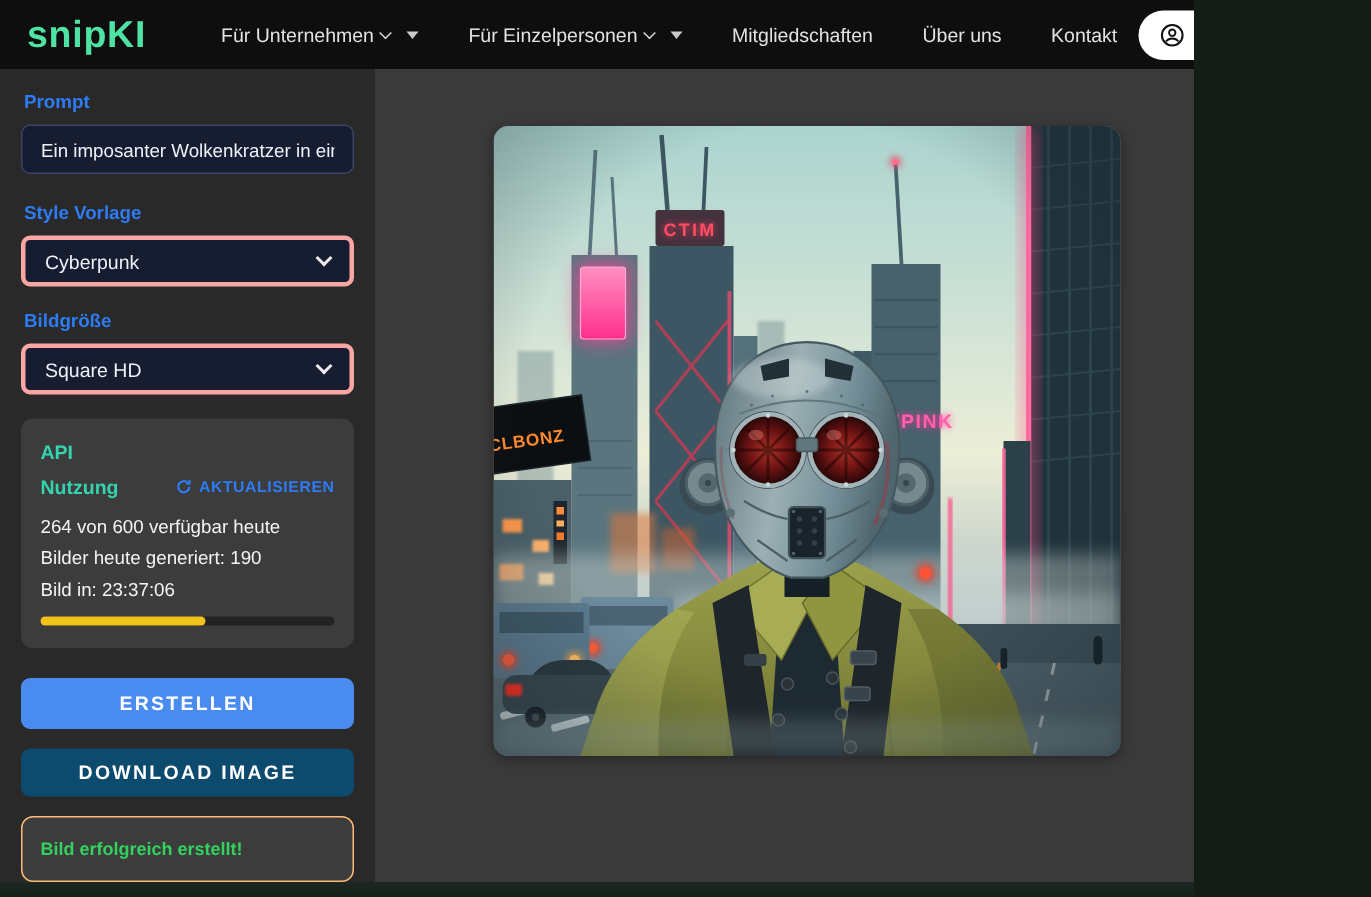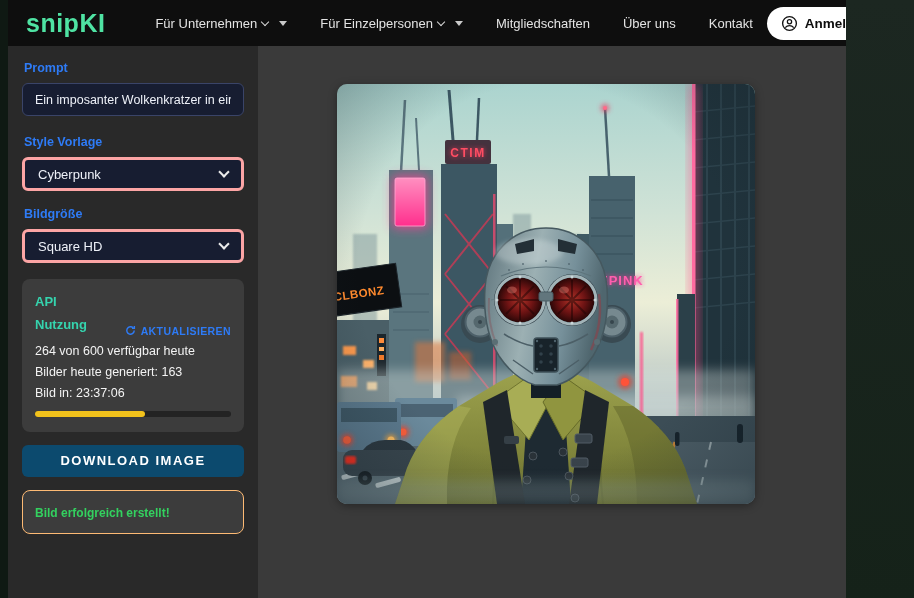--- a/index.html
+++ b/index.html
@@ -1,18 +1,18 @@
 <!DOCTYPE html>
 <html><head>
 <meta charset="utf-8">
 <style>
   * { margin:0; padding:0; box-sizing:border-box; }
   html,body { background:#131d16; }
   body { font-family:"Liberation Sans", sans-serif; }
-  .page { width:914px; height:598px; display:flex; overflow:hidden; }
+  .page { width:796px; height:598px; display:flex; overflow:hidden;flex-direction:column; }
   .edge-strip-left { width:8px; background:#0f1913; }
   .edge-strip-right { flex:1; background:linear-gradient(#1c2721,#152219); }
   .app { width:838px; display:flex; flex-direction:column; }
 
   
   .navbar { height:46px; background:#0e0e0e; display:flex; align-items:center; padding:0 8px 0 18px; flex:none; }
   .logo { color:#4fe3a3; font-size:25px; font-weight:bold; letter-spacing:.5px; margin-right:50px; cursor:pointer; }
   .nav-items { display:flex; align-items:center; gap:33px; font-size:13px; color:#e3e3e3; }
   .nav-item { display:flex; align-items:center; cursor:pointer; white-space:nowrap; }
   .chev { width:6px; height:6px; border-right:1.5px solid #d8d8d8; border-bottom:1.5px solid #d8d8d8; transform:rotate(45deg); display:inline-block; margin:-3px 0 0 5px; }
@@ -28,21 +28,21 @@
   .image-frame svg { display:block; }
   .image-frame text { font-family:"Liberation Sans", sans-serif; font-weight:bold; }
 
   
   .field-label { color:#2e7bf6; font-weight:bold; font-size:12.5px; margin:3px 2px 8px; }
   .text-input { width:100%; height:33px; background:#171d31; border:1px solid #3a4468; border-radius:6px; color:#eef1f8; font-size:12.5px; padding:0 12px; margin-bottom:16px; font-family:inherit; }
   .select { height:34px; background:#171d31; border:3px solid #fca5a5; border-radius:6px; color:#eef1f8; font-size:13px; padding:0 13px; display:flex; align-items:center; justify-content:space-between; margin-bottom:16px; cursor:pointer; }
   .sel-chev { width:8px; height:8px; border-right:2px solid #ececec; border-bottom:2px solid #ececec; transform:rotate(45deg); margin-top:-4px; }
 
   .api-card { background:#3c3c3c; border-radius:8px; padding:12px 13px 15px; }
-  .api-head { display:flex; align-items:flex-end; justify-content:space-between; margin-bottom:6px; }
+  .api-head { display:flex; align-items:center; justify-content:space-between; margin-bottom:6px; }
   .api-title { color:#35d4ae; font-weight:bold; font-size:13px; width:68px; line-height:1.75; }
   .refresh { display:flex; align-items:center; gap:5px; background:none; border:none; color:#2e7bf6; font-family:inherit; font-weight:bold; font-size:10.5px; letter-spacing:.4px; cursor:pointer; margin-top:22px; }
   .api-line { color:#f3f3f3; font-size:12.5px; margin:7px 0; }
   .progress-track { height:6px; background:#232323; border-radius:3px; margin-top:11px; }
   .progress-fill { height:100%; background:#f2c21c; border-radius:3px; width:50%; }
 
   .btn { display:block; width:100%; border:none; border-radius:6px; color:#fff; font-family:inherit; font-weight:bold; font-size:13px; letter-spacing:1.5px; cursor:pointer; }
   .btn-create { height:34px; margin-top:20px; background:#4a8bf0; }
   .btn-download { height:32px; margin-top:13px; background:#0c4a6e; }
   .status-card { background:#3c3c3c; border:1px solid #fdba74; border-radius:8px; padding:12px 12px; margin-top:13px; }
@@ -113,27 +113,28 @@
             <div class="api-title">API Nutzung</div>
             <button class="refresh">
               <svg width="11" height="11" viewBox="0 0 16 16">
                 <path d="M13.4 8a5.4 5.4 0 1 1-1.6-3.85" fill="none" stroke="#2e7bf6" stroke-width="2.1"></path>
                 <path d="M13.6 1.4v3.4h-3.4" fill="none" stroke="#2e7bf6" stroke-width="2.1"></path>
               </svg>
               <span>AKTUALISIEREN</span>
             </button>
           </div>
           <div class="api-line">264 von 600 verfügbar heute</div>
-          <div class="api-line">Bilder heute generiert: 163</div>
+          <div class="api-line">Bilder heute generiert: 190</div>
           <div class="api-line">Bild in: 23:37:06</div>
           <div class="progress-track">
             <div class="progress-fill" style="width: 56%;"></div>
           </div>
         </div>
 
+        <button class="btn btn-create">ERSTELLEN</button>
         <button class="btn btn-download">DOWNLOAD IMAGE</button>
 
         <div class="status-card">
           <span>Bild erfolgreich erstellt!</span>
         </div>
 
         
       </aside>
 
       <main class="main">

